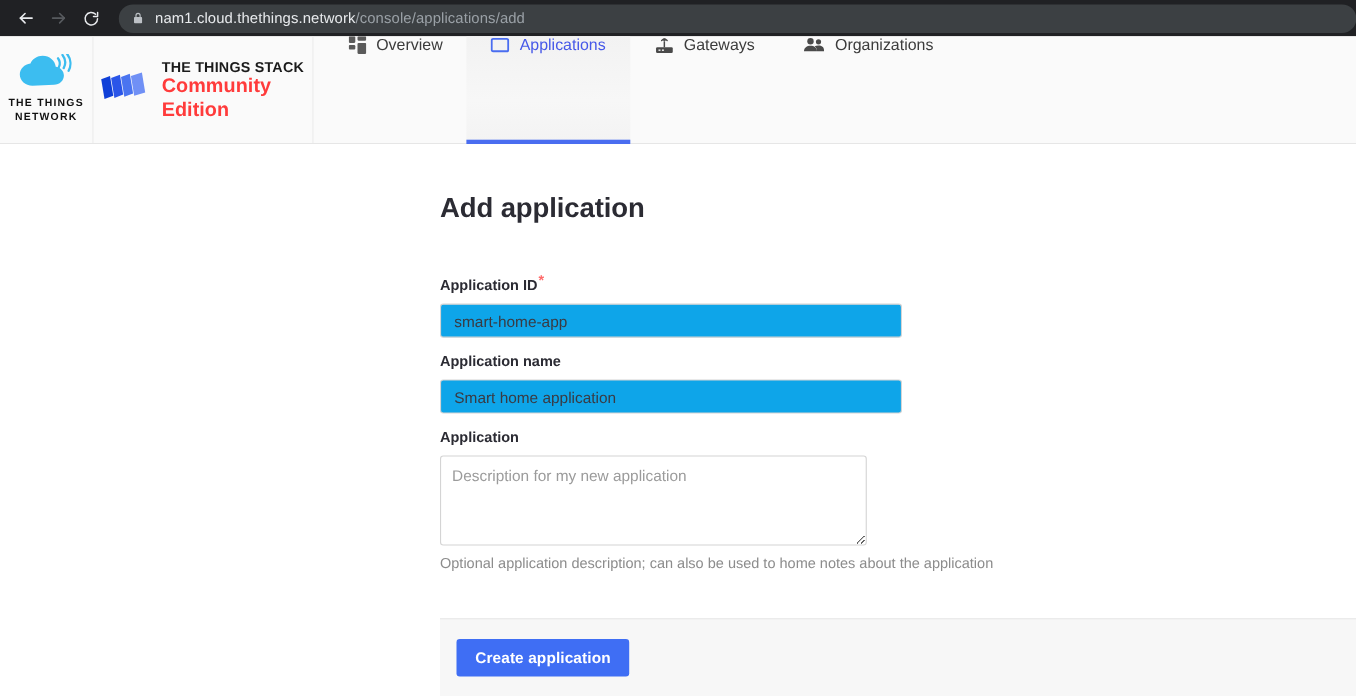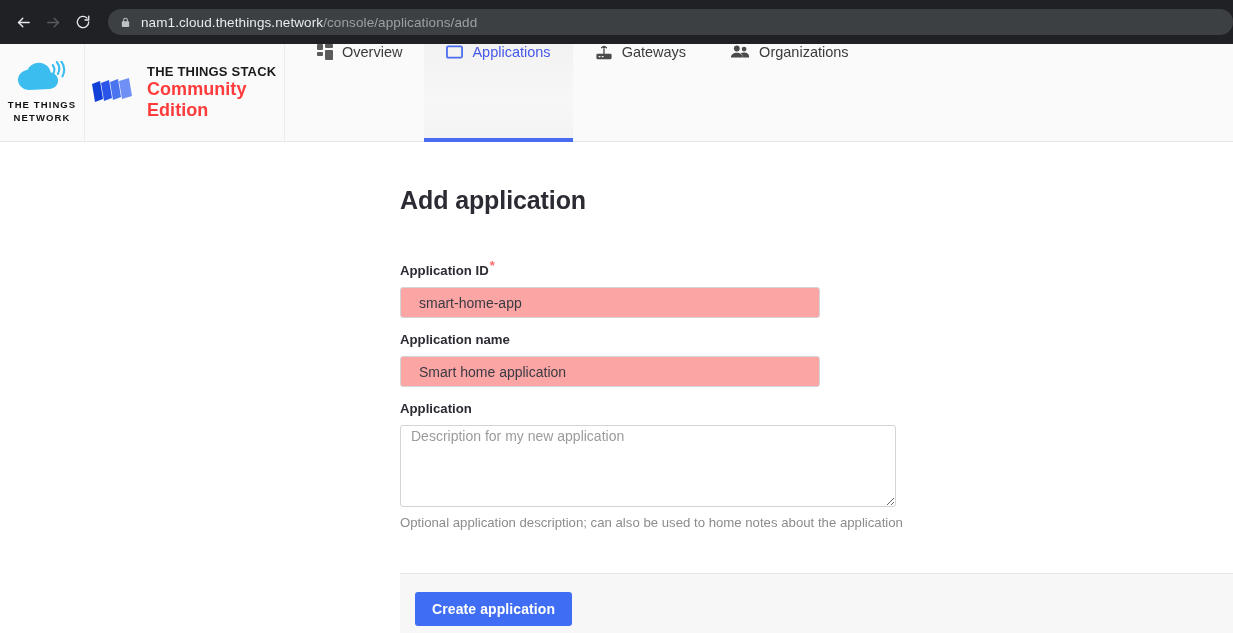--- a/index.html
+++ b/index.html
@@ -8,21 +8,21 @@
     margin: 0; padding: 0;
     width: 1233px; height: 633px;
     overflow: hidden;
     background: #ffffff;
     font-family: "Liberation Sans", sans-serif;
     -webkit-font-smoothing: antialiased;
   }
 
   
   .browser-chrome {
-    height: 44px;
+    height: 33px;
     background: #202124;
     display: flex;
     align-items: center;
     padding: 0 0 0 8px;
   }
   .nav-btn {
     width: 30px; height: 30px;
     display: flex; align-items: center; justify-content: center;
     border-radius: 50%;
     flex: 0 0 auto;
@@ -136,35 +136,35 @@
     color: #2b2b33;
     margin-bottom: 9px;
     display: block;
   }
   .req-star { color: #ff6b6b; font-size: 13px; vertical-align: super; line-height: 0; margin-left: 1px;}
   .text-input {
     width: 420px;
     height: 31px;
     border: 1px solid #d4d4d4;
     border-radius: 3px;
-    padding: 0 18px;
+    padding: 0 12px;
     font-size: 14px;
     font-family: "Liberation Sans", sans-serif;
     color: #3a3a42;
-    background: #fca5a5;
+    background: #0ea5e9;
     outline: none;
     display: block;
   }
   .text-input::placeholder { color: #9b9b9b; }
   .textarea-input {
-    width: 496px;
+    width: 388px;
     height: 82px;
     border: 1px solid #d4d4d4;
     border-radius: 3px;
-    padding: 2px 10px;
+    padding: 9px 10px;
     font-size: 14px;
     font-family: "Liberation Sans", sans-serif;
     color: #3a3a42;
     background: #fff;
     outline: none;
     resize: vertical;
     display: block;
   }
   .textarea-input::placeholder { color: #9b9b9b; }
   .field-help {

